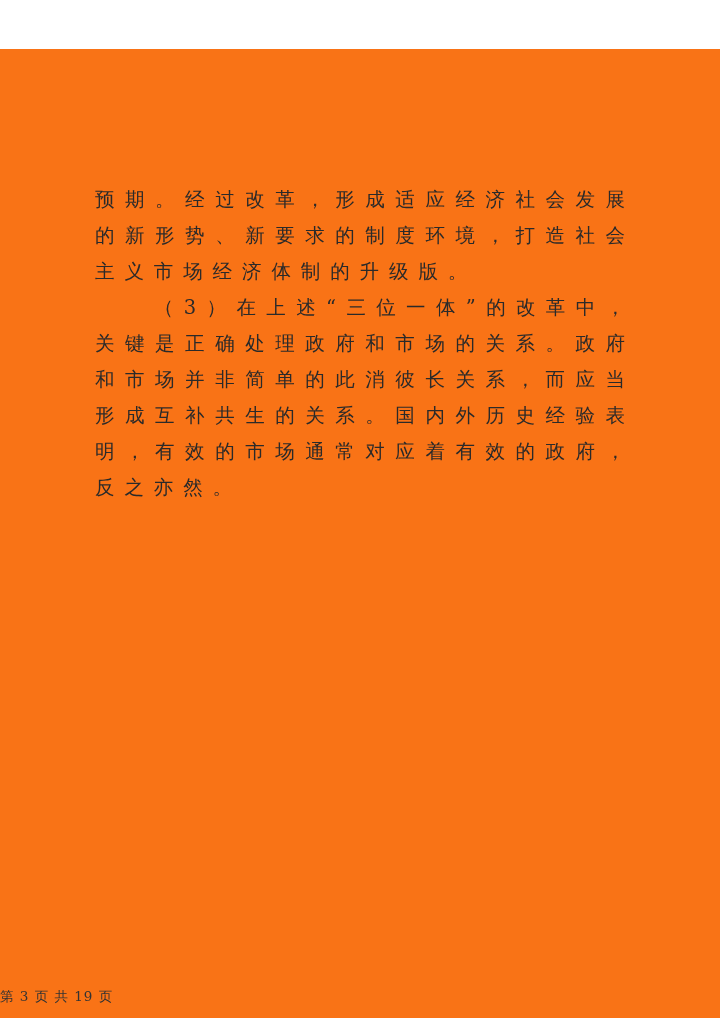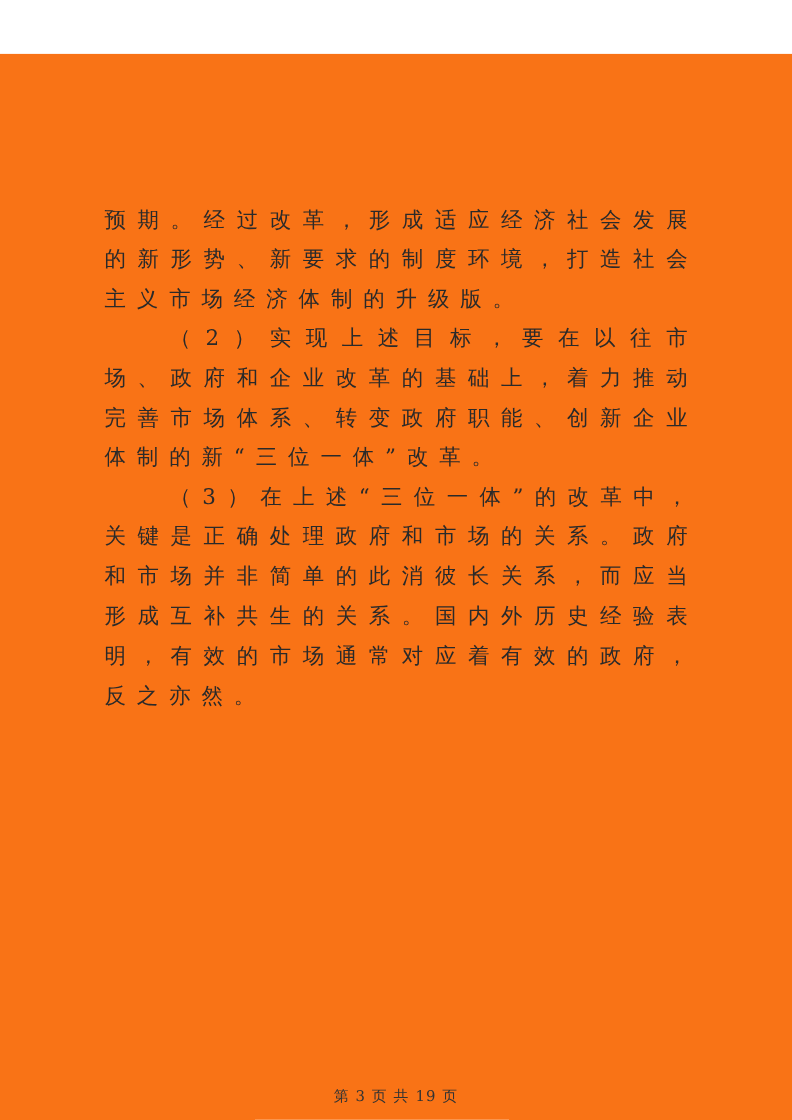--- a/index.html
+++ b/index.html
@@ -9,29 +9,28 @@
     }
     .content {
       position: absolute; left: 95px; top: 133px; width: 540px;
       font-family: "DejaVu Serif", "Liberation Serif", serif;
       font-size: 19.5px; color: #2a2a2a;
       line-height: 36.05px; letter-spacing: 9.9px;
     }
     .para { margin: 0; text-align: justify; text-indent: 59px; }
     .para.first { text-indent: 0; }
     .footer {
-      position: absolute; left: 0; width: 720px; top: 939px; text-align: center;
+      position: absolute; left: 0; width: 720px; top: 939px; 
       font-family: "DejaVu Serif", "Liberation Serif", serif;
       font-size: 13.5px; color: #333333; letter-spacing: 1px;
     }
   </style>
 </head>
 <body>
 
 <div class="page">
   <div class="content">
     <p class="para first">预期。经过改革，形成适应经济社会发展的新形势、新要求的制度环境，打造社会主义市场经济体制的升级版。</p>
-    <p class="para">（2）实现上述目标，要在以往市场、政府和企业改革的基础上，着力推动完善市场体系、转变政府职能、创新企业体制的新“三位一体”改革。</p>
     <p class="para">（3）在上述“三位一体”的改革中，关键是正确处理政府和市场的关系。政府和市场并非简单的此消彼长关系，而应当形成互补共生的关系。国内外历史经验表明，有效的市场通常对应着有效的政府，反之亦然。</p>
 
   </div>
   <div class="footer">第 3 页  共 19 页</div>
 </div>
 
 </body></html>

